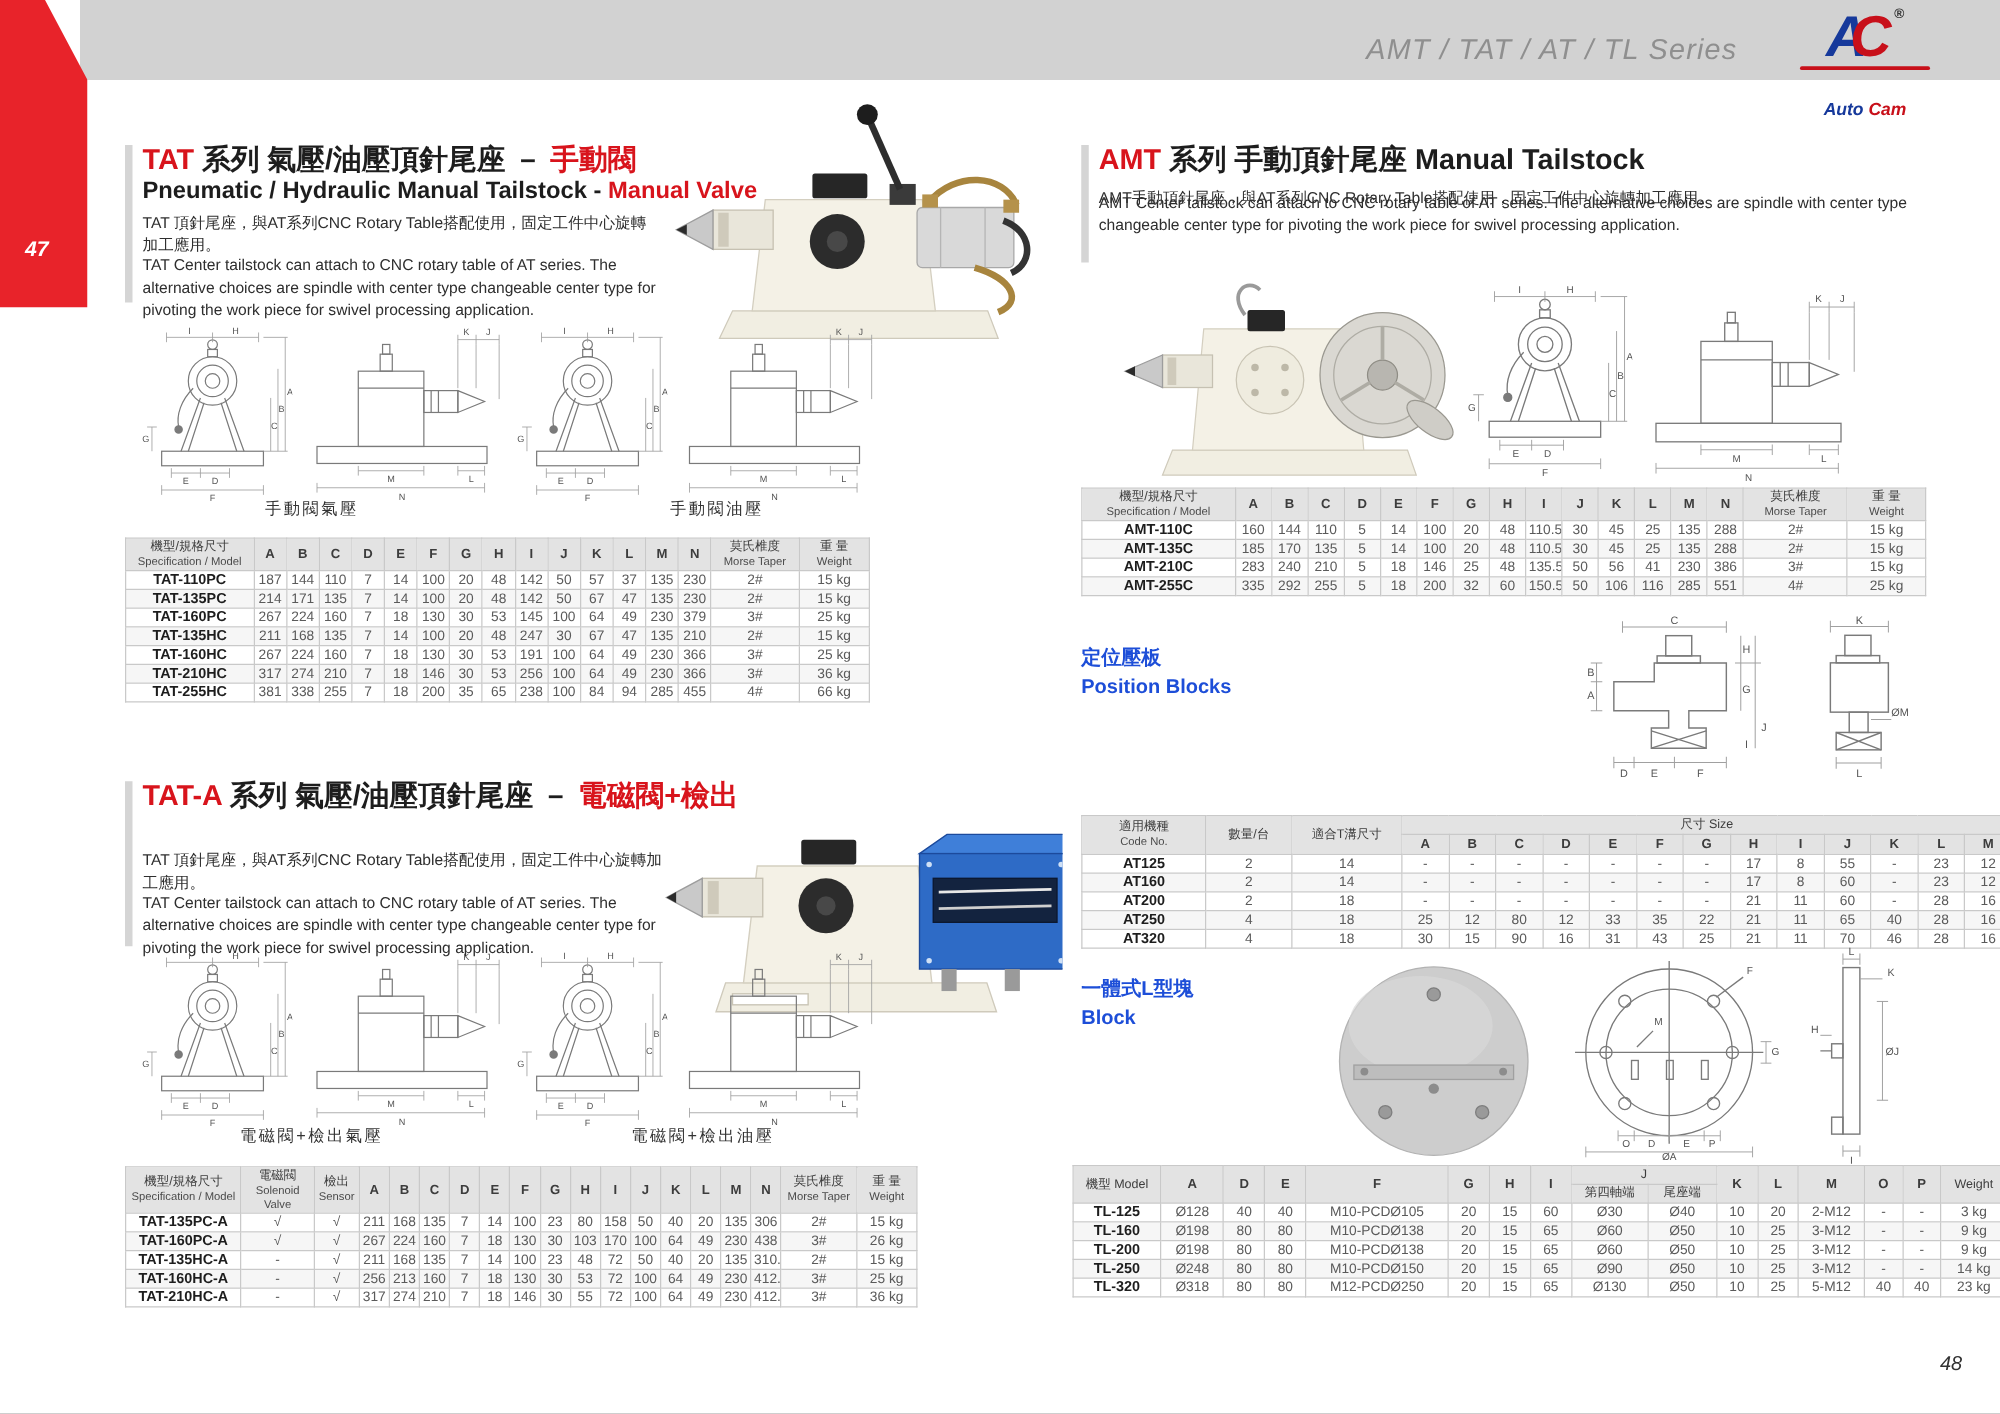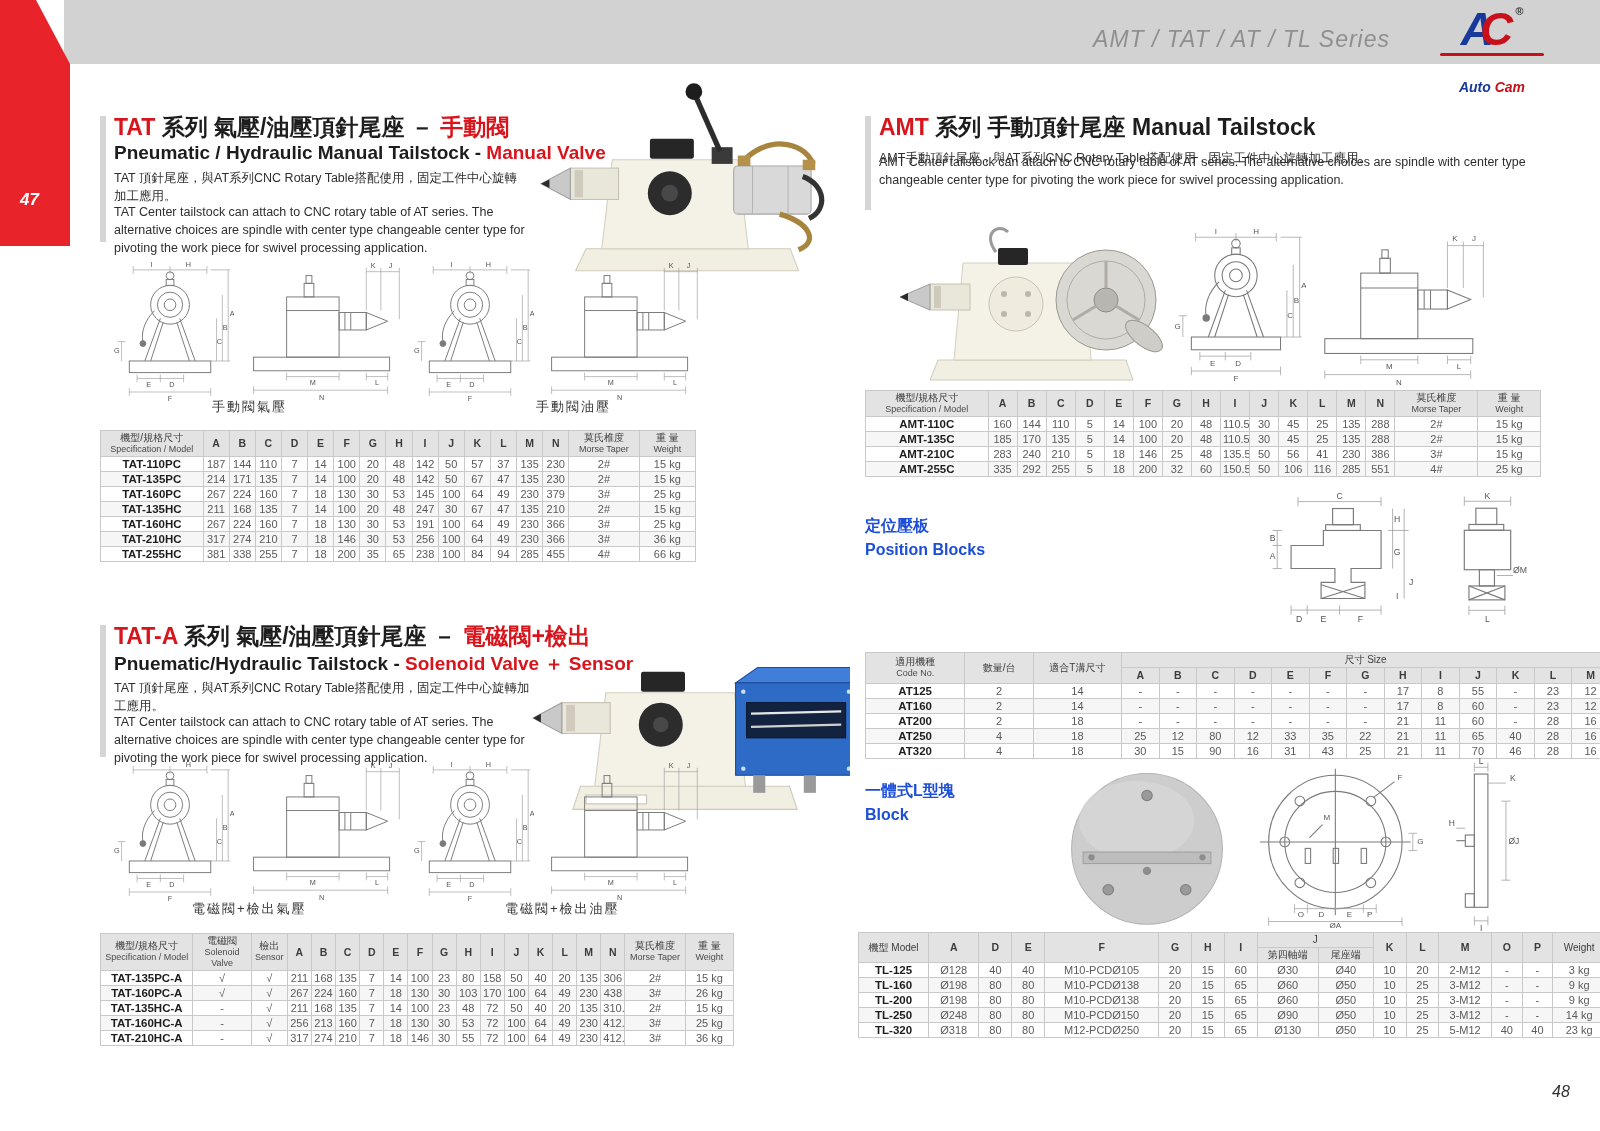--- a/index.html
+++ b/index.html
@@ -335,21 +335,20 @@
           <td>285</td>
           <td>455</td>
           <td>4#</td>
           <td>66 kg</td>
         </tr>
       </tbody>
   </table>
 
   <div class="sec-bar" style="left:100px;top:625px;height:132px"></div>
   <div class="title-zh" style="left:114px;top:621px"><span class="accent">TAT-A</span><span> 系列 氣壓/油壓頂針尾座 － </span><span class="accent">電磁閥+檢出</span></div>
-  <div class="title-en" style="left:114px;top:651px"><span>Pnuematic/Hydraulic Tailstock - </span><span class="accent">Solenoid Valve ＋ Sensor</span></div>
   <div class="desc" style="left:114px;top:680px;width:420px">TAT 頂針尾座，與AT系列CNC Rotary Table搭配使用，固定工件中心旋轉加工應用。</div>
   <div class="desc" style="left:114px;top:714px;width:440px">TAT Center tailstock can attach to CNC rotary table of AT series. The alternative choices are spindle with center type changeable center type for pivoting the work piece for swivel processing application.</div>
 
   <svg class="fig" style="left:520px;top:610px" width="330" height="226" viewBox="0 0 300 205">
     <path d="M55,160 L245,160 L252,181 L48,181 Z" fill="#f1eee2" stroke="#cfcabb"></path>
     <rect x="60" y="168" width="55" height="8" fill="#fff" stroke="#c9c4b5"></rect>
     <path d="M78,75 L195,75 L205,160 L68,160 Z" fill="#f4f1e6" stroke="#d4cfc0"></path>
     <rect x="110" y="56" width="40" height="18" rx="2" fill="#262626"></rect>
     <rect x="38" y="84" width="44" height="28" fill="#e9e6da" stroke="#c6c1b2"></rect>
     <rect x="42" y="86" width="8" height="24" fill="#cfcabb"></rect>

